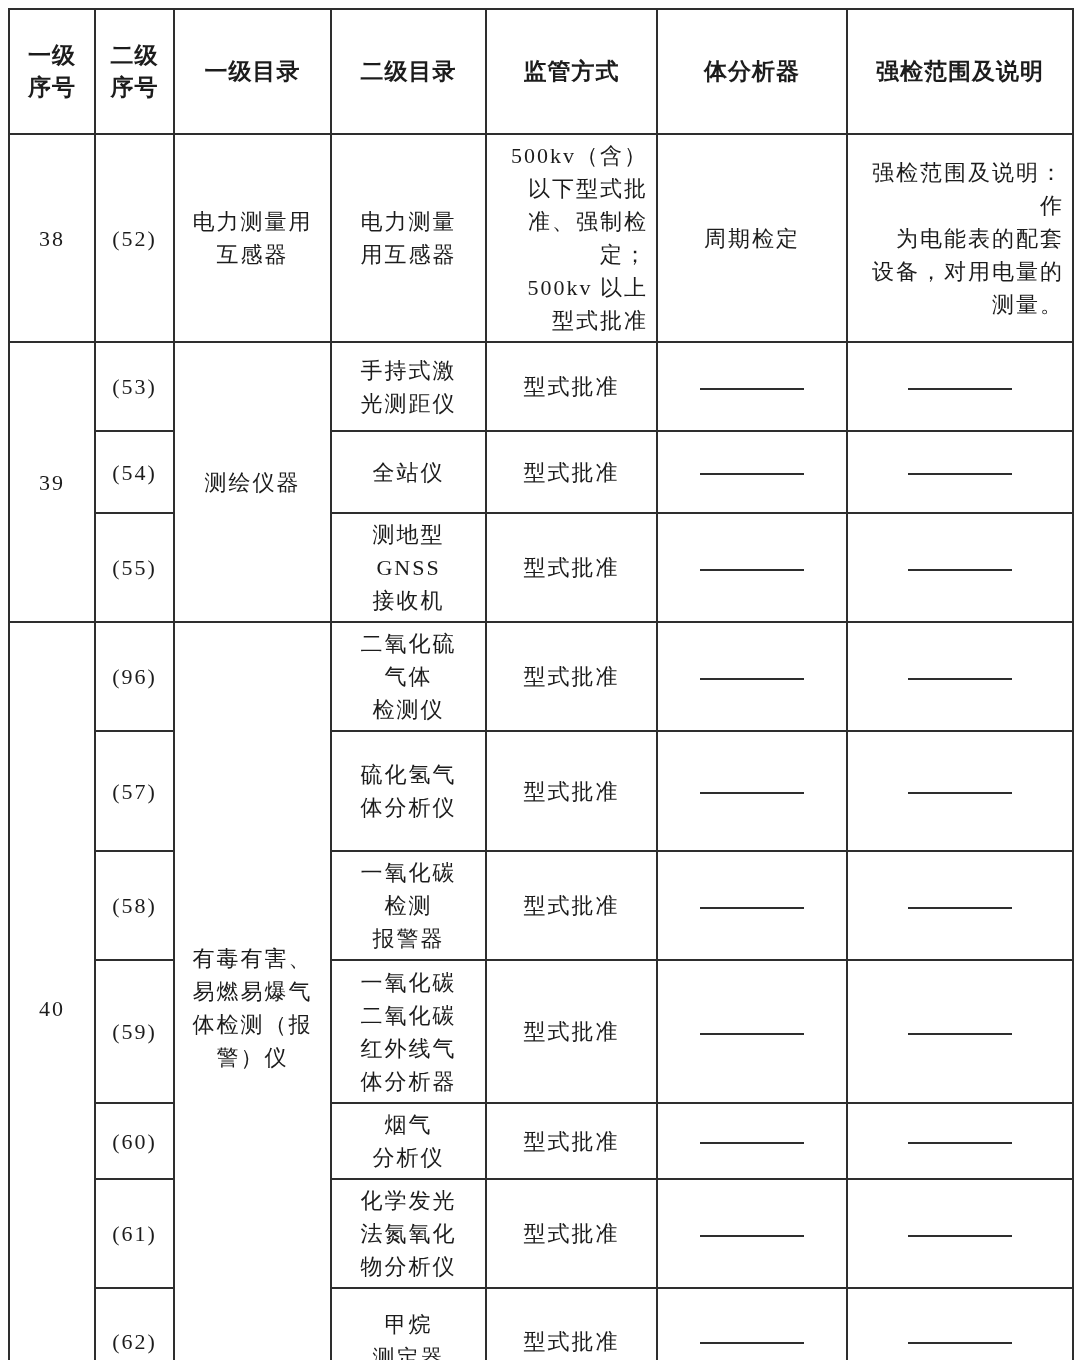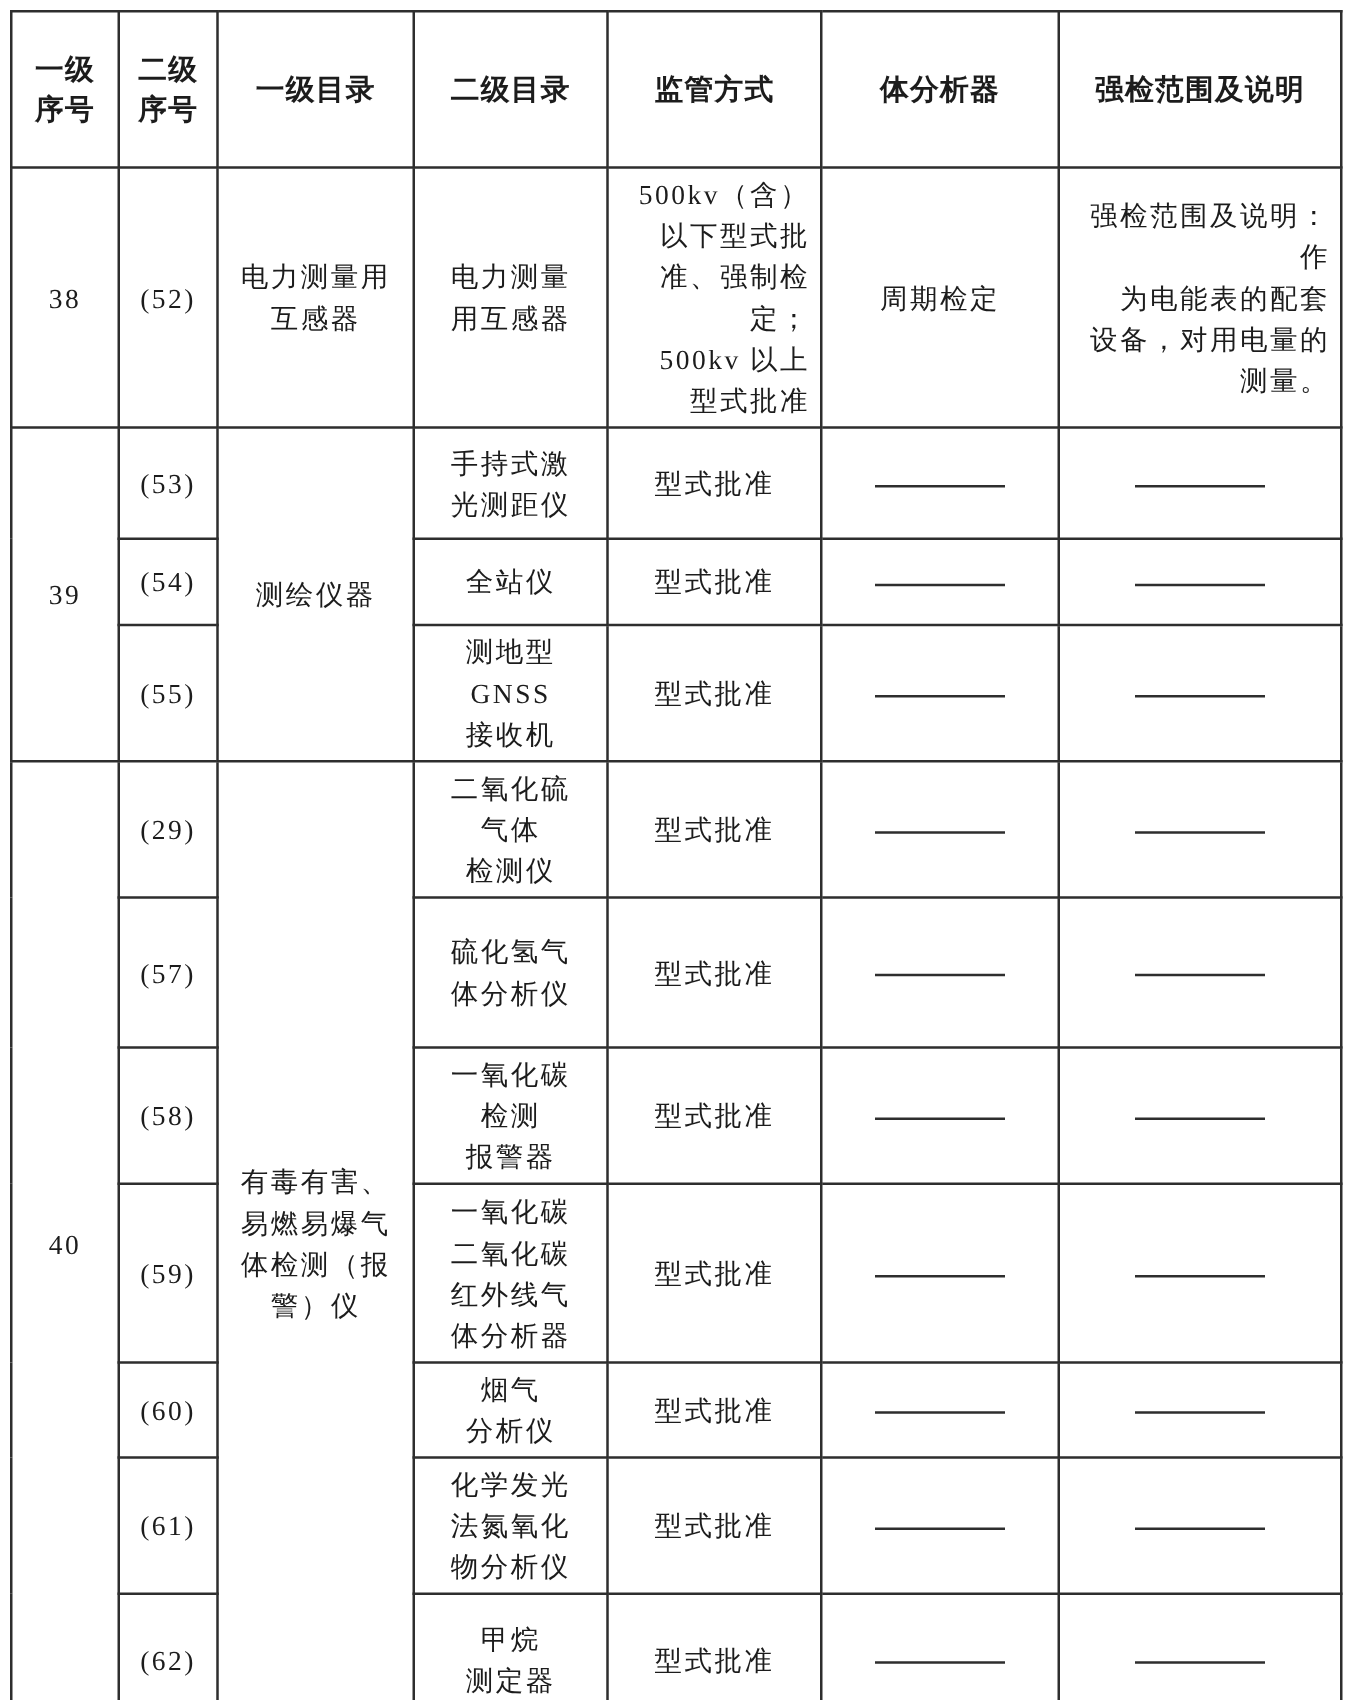--- a/index.html
+++ b/index.html
@@ -106,40 +106,40 @@
       <tr style="height:89px">
         <td rowspan="3">39</td>
         <td>(53)</td>
         <td rowspan="3">测绘仪器</td>
         <td>手持式激
 光测距仪</td>
         <td>型式批准</td>
         <td><span class="dash"></span></td>
         <td><span class="dash"></span></td>
       </tr>
-      <tr style="height:69px">
+      <tr style="height:82px">
         <td>(54)</td>
         <td>全站仪</td>
         <td>型式批准</td>
         <td><span class="dash"></span></td>
         <td><span class="dash"></span></td>
       </tr>
       <tr style="height:103px">
         <td>(55)</td>
         <td>测地型
 GNSS
 接收机</td>
         <td>型式批准</td>
         <td><span class="dash"></span></td>
         <td><span class="dash"></span></td>
       </tr>
 
       <tr style="height:104px">
         <td rowspan="7">40</td>
-        <td>(29)</td>
+        <td>(96)</td>
         <td rowspan="7">有毒有害、
 易燃易爆气
 体检测（报
 警）仪</td>
         <td>二氧化硫
 气体
 检测仪</td>
         <td>型式批准</td>
         <td><span class="dash"></span></td>
         <td><span class="dash"></span></td>

